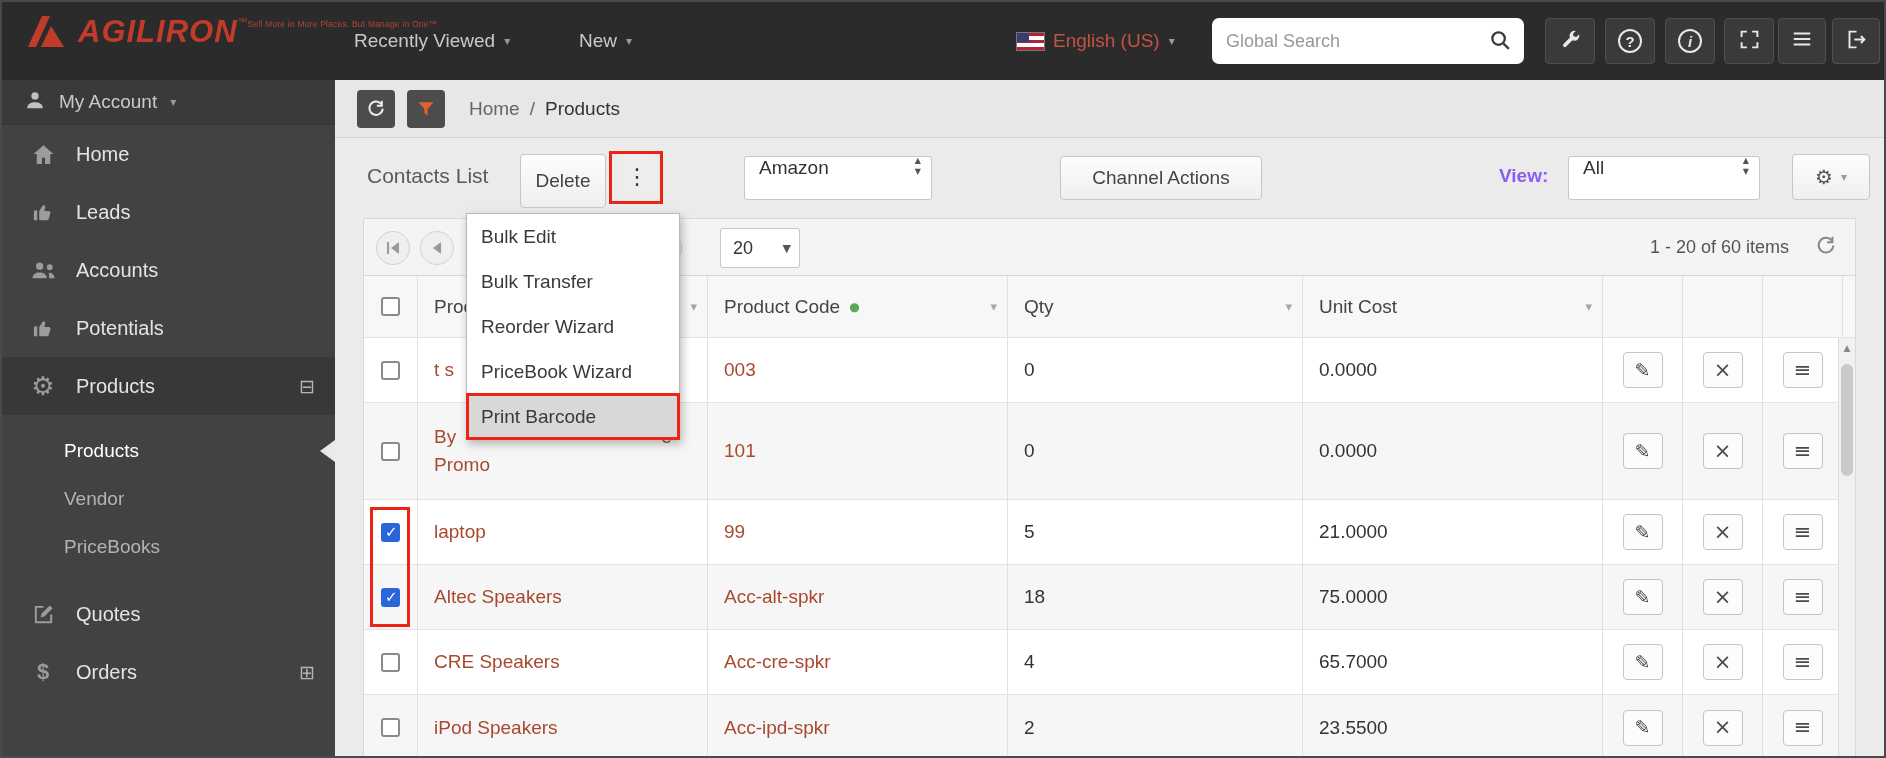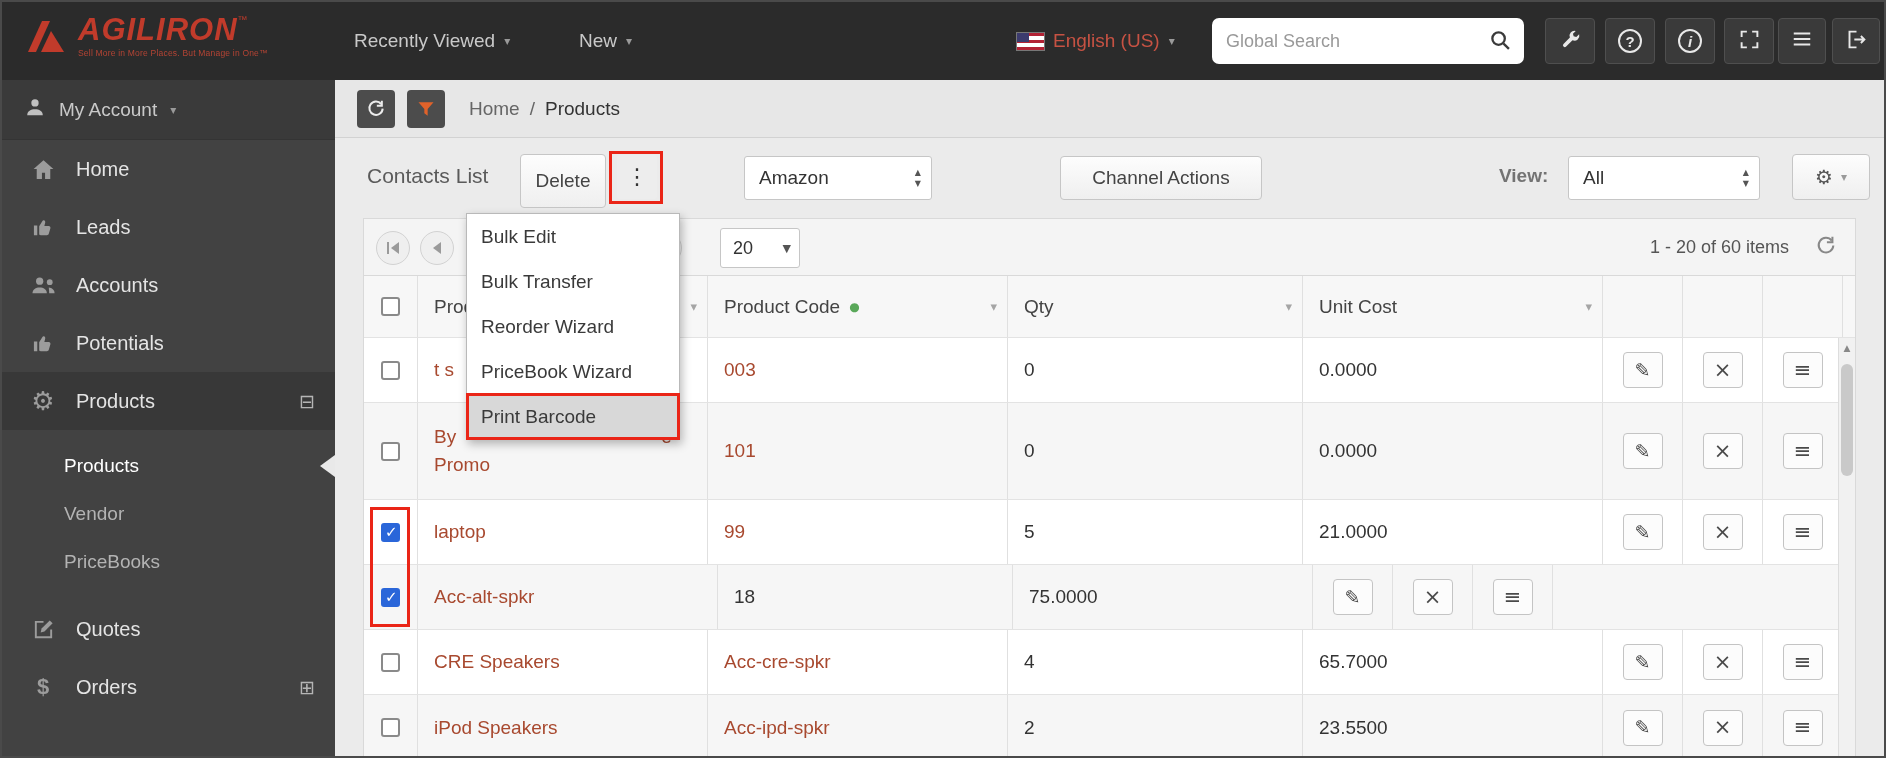--- a/index.html
+++ b/index.html
@@ -5,37 +5,37 @@
 *{margin:0;padding:0;box-sizing:border-box}
 html,body{width:1886px;height:758px}
 body{position:relative;font-family:"Liberation Sans",sans-serif;background:#ebebeb;border:2px solid #4a4a4a;overflow:hidden}
 .gi{font-family:"DejaVu Sans",sans-serif;line-height:1}
 
 
 .topbar{position:absolute;left:0;top:0;width:100%;height:78px;background:#2b2b2b;z-index:20}
 .logo{position:absolute;left:26px;top:12px;display:flex;align-items:center;gap:10px;cursor:default}
 .logo-txt{color:#c13b2b;font-size:31px;font-weight:bold;font-style:italic;letter-spacing:1px;line-height:1}
 .logo-tm{color:#c13b2b;font-size:10px;vertical-align:top}
-.logo-col{display:flex;flex-direction:column}
+.logo-col{display:flex;flex-direction:row}
 .logo-tag{color:#b54434;font-size:8.5px;margin-top:3px;letter-spacing:.2px}
 .tb-item{position:absolute;top:0;height:78px;display:flex;align-items:center;gap:9px;color:#c9c9c9;font-size:19px;cursor:pointer}
 .caret{color:#9a9a9a;font-size:12px}
 .flag{width:27px;height:17px;position:relative;background:repeating-linear-gradient(#b22234 0 3.4px,#fff 3.4px 6.8px);outline:1px solid #777;flex:none}
 .flag::after{content:"";position:absolute;left:0;top:0;width:12px;height:9px;background:#3c3b6e}
 .lang-text{color:#c65243}
 .search-wrap{position:absolute;left:1210px;top:16px;width:312px;height:46px}
 .search-wrap input{width:100%;height:100%;border:0;border-radius:7px;padding:0 48px 0 14px;font-size:18px;color:#0c4a6e;font-family:inherit;outline:none}
 .search-wrap input::placeholder{color:#999}
 .search-ico{position:absolute;right:12px;top:11px}
 .tb-btn{position:absolute;top:16px;width:50px;height:46px;background:#3a3a3a;border:1px solid #4f4f4f;border-radius:4px;display:flex;align-items:center;justify-content:center;cursor:pointer}
 .circ{width:24px;height:24px;border:2px solid #e8e8e8;border-radius:50%;display:flex;align-items:center;justify-content:center;font-size:15px;font-weight:bold;color:#e8e8e8}
 
 
 .sidebar{position:absolute;left:0;top:78px;width:333px;bottom:0;background:#424242;z-index:10}
-.my-account{height:60px;background:#3a3a3a;border-bottom:1px solid #343434;display:flex;align-items:center;gap:13px;padding-left:22px;color:#c9c9c9;font-size:19px;cursor:pointer}
+.my-account{height:45px;background:#3a3a3a;border-bottom:1px solid #343434;display:flex;align-items:center;gap:13px;padding-left:22px;color:#c9c9c9;font-size:19px;cursor:pointer}
 .nav-item{height:58px;display:flex;align-items:center;gap:18px;padding-left:26px;font-size:20px;color:#e4e4e4;cursor:pointer;position:relative}
 .nav-item .nico{width:30px;display:flex;justify-content:center;color:#9c9c9c;flex:none}
 .nav-item.active{background:#383838}
 .side-right-ico{margin-left:auto;margin-right:20px;color:#b5b5b5;font-size:19px}
 .submenu{padding-top:12px}
 .sub-item{height:48px;display:flex;align-items:center;padding-left:62px;font-size:19px;color:#b3b3b3;cursor:pointer;position:relative}
 .sub-item.selected{color:#fff}
 .sel-arrow{position:absolute;right:0;top:50%;transform:translateY(-50%);width:0;height:0;border-top:11px solid transparent;border-bottom:11px solid transparent;border-right:15px solid #e9e9e9}
 .mt14{margin-top:14px}
 
@@ -45,26 +45,26 @@
 .bc-btn{width:38px;height:38px;background:#4c4c4c;border-radius:4px;display:flex;align-items:center;justify-content:center;cursor:pointer;flex:none}
 .bc-text{font-size:19px;color:#666;margin-left:12px;display:flex;gap:10px;align-items:center}
 .bc-cur{color:#333}
 .bc-home{cursor:pointer}
 
 .toolbar{height:80px;position:relative}
 .pl-title{position:absolute;left:32px;top:26px;font-size:21px;color:#5a5a5a}
 .btn{background:linear-gradient(#fdfdfd,#efefef);border:1px solid #c6c6c6;border-radius:4px;font-size:19px;color:#444;display:flex;align-items:center;justify-content:center;cursor:pointer;font-family:inherit}
 .btn-delete{position:absolute;left:185px;top:16px;width:86px;height:54px}
 .btn-dots{position:absolute;left:282px;top:17px;width:40px;height:44px;background:#ededed;border:0;border-radius:3px;display:flex;align-items:center;justify-content:center;cursor:pointer;font-size:22px;color:#333}
-.kselect{background:#fff;border:1px solid #c6c6c6;border-radius:3px;display:flex;align-items:center;font-size:19px;color:#333;padding:0 10px 0 14px;cursor:pointer;position:absolute}
+.kselect{background:#fff;border:1px solid #c6c6c6;border-radius:3px;display:flex;font-size:19px;color:#333;padding:0 10px 0 14px;cursor:pointer;position:absolute}
 .sel-channel{left:409px;top:18px;width:188px;height:44px}
 .sel-view{left:1233px;top:18px;width:192px;height:44px}
 .spin{margin-left:auto;display:flex;flex-direction:column;gap:3px;color:#555;font-size:8px}
 .btn-ca{position:absolute;left:725px;top:18px;width:202px;height:44px}
-.view-label{position:absolute;left:1164px;top:27px;font-size:19px;color:#737373;font-weight:bold}
+.view-label{position:absolute;left:1164px;top:27px;font-size:19px;color:#8b5cf6;font-weight:bold}
 .btn-gear{position:absolute;left:1457px;top:16px;width:78px;height:46px;gap:8px;color:#555;font-size:20px}
 
 
 .ctx-menu{position:absolute;left:131px;top:133px;width:214px;background:#fff;border:1px solid #b9b9b9;box-shadow:2px 4px 9px rgba(0,0,0,.28);z-index:50}
 .ctx-item{height:45px;display:flex;align-items:center;padding-left:14px;font-size:19px;color:#3a3a3a;cursor:pointer}
 .ctx-item.hl{background:#d8d8d8;outline:3px solid #ea2517;outline-offset:-2px}
 
 
 .content{margin:0 28px}
 .pagerbar{height:58px;background:#f4f4f4;border:1px solid #d9d9d9;position:relative}
@@ -469,20 +469,23 @@
             <div class="abtn">
               <span class="gi" style="font-size:21px">≡</span>
             </div>
           </div>
       </div>
 
       <div class="grow alt h65">
         <div class="gcell c-cb">
             <div class="checkbox checked"></div>
           </div>
+        <div class="gcell c-name">
+            <span class="link">Altec Speakers</span>
+          </div>
         <div class="gcell c-code">
             <span class="link">Acc-alt-spkr</span>
           </div>
         <div class="gcell c-qty">
             <span>18</span>
           </div>
         <div class="gcell c-cost">
             <span>75.0000</span>
           </div>
         <div class="gcell c-a">

